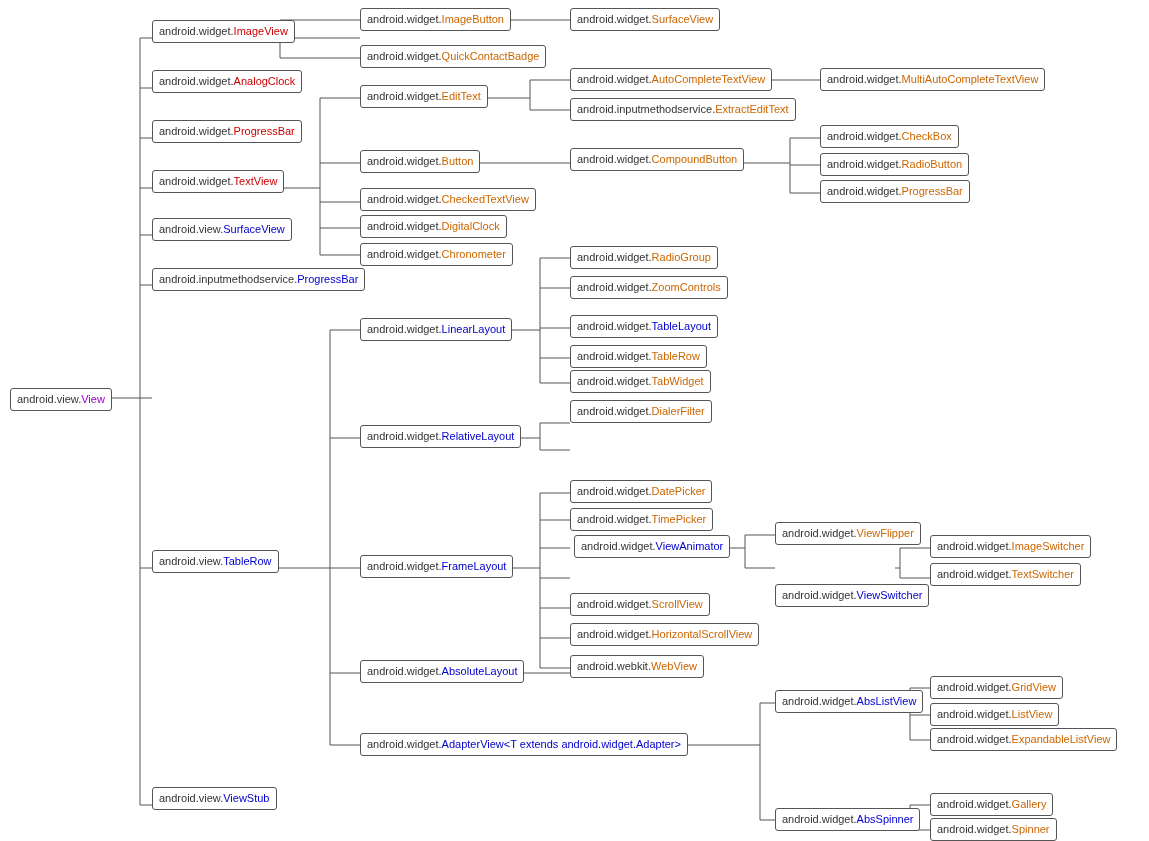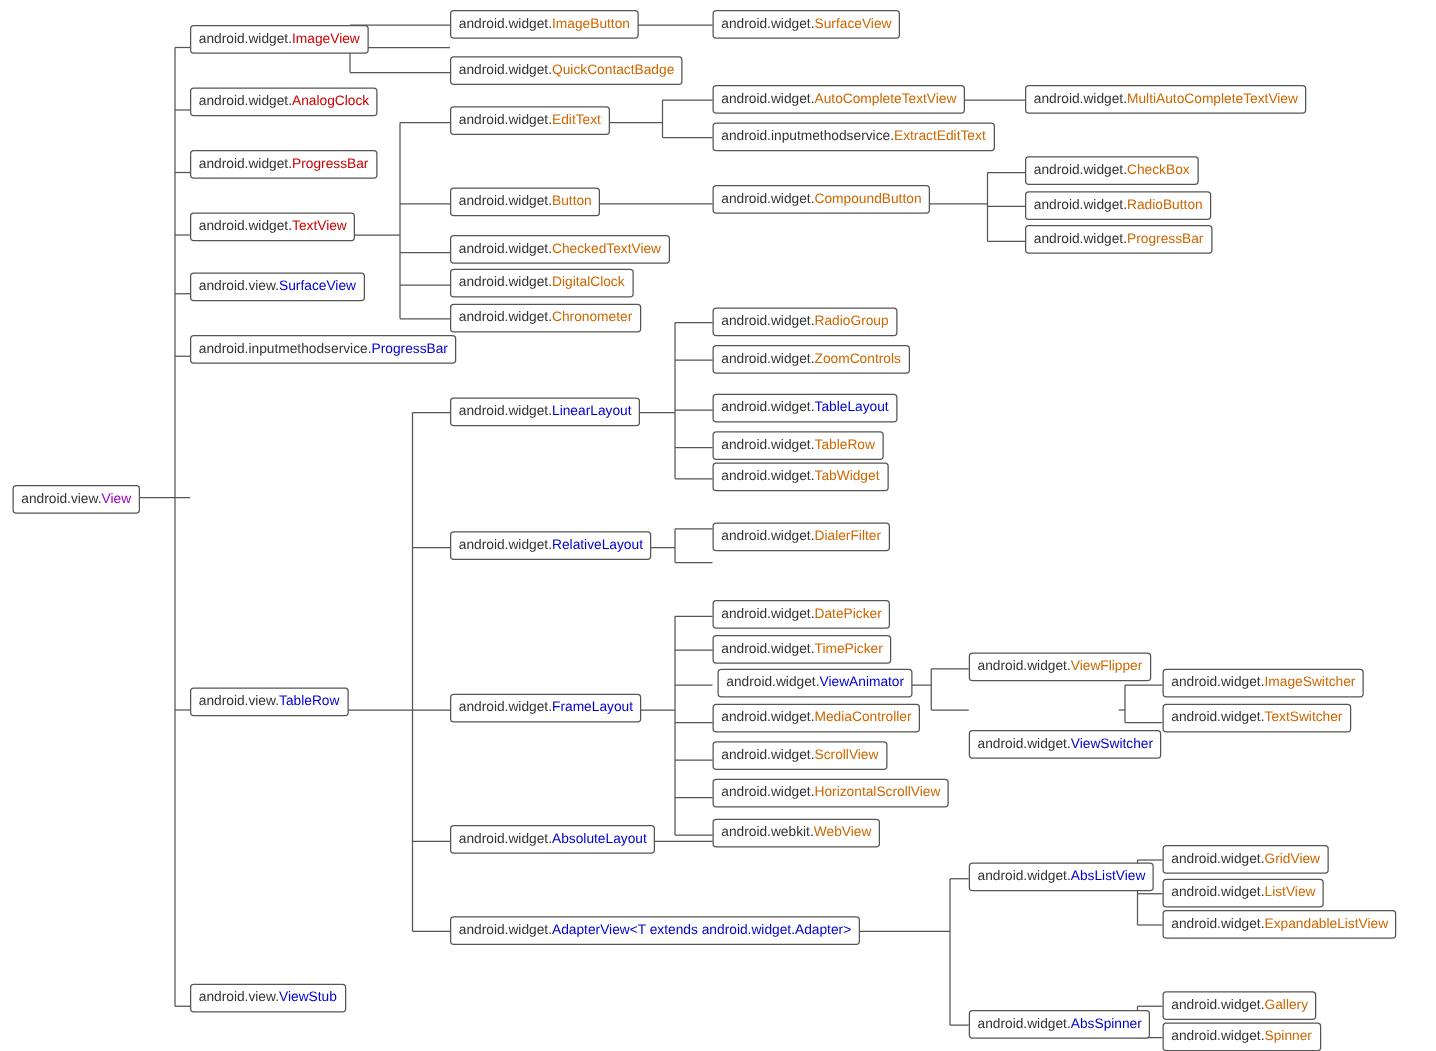--- a/index.html
+++ b/index.html
@@ -249,40 +249,37 @@
     <span class="pkg">android.widget.</span><span class="cls-orange">TableRow</span>
   </div>
   <div class="node" style="left:570px;top:370px">
     <span class="pkg">android.widget.</span><span class="cls-orange">TabWidget</span>
   </div>
 
   <div class="node" style="left:360px;top:425px">
     <span class="pkg">android.widget.</span><span class="cls-blue">RelativeLayout</span>
   </div>
 
-  <div class="node" style="left:570px;top:418px">
+  <div class="node" style="left:570px;top:400px">
     <span class="pkg">android.widget.</span><span class="cls-orange">DialerFilter</span>
   </div>
 
   <div class="node" style="left:360px;top:555px">
     <span class="pkg">android.widget.</span><span class="cls-blue">FrameLayout</span>
   </div>
 
   <div class="node" style="left:570px;top:480px">
     <span class="pkg">android.widget.</span><span class="cls-orange">DatePicker</span>
   </div>
   <div class="node" style="left:570px;top:508px">
     <span class="pkg">android.widget.</span><span class="cls-orange">TimePicker</span>
   </div>
   <div class="node" style="left:574px;top:535px">
     <span class="pkg">android.widget.</span><span class="cls-blue">ViewAnimator</span>
   </div>
-  <div class="node" style="left:570px;top:563px">
-    <span class="pkg">android.widget.</span><span class="cls-orange">MediaController</span>
-  </div>
   <div class="node" style="left:570px;top:593px">
     <span class="pkg">android.widget.</span><span class="cls-orange">ScrollView</span>
   </div>
   <div class="node" style="left:570px;top:623px">
     <span class="pkg">android.widget.</span><span class="cls-orange">HorizontalScrollView</span>
   </div>
 
   <div class="node" style="left:775px;top:522px">
     <span class="pkg">android.widget.</span><span class="cls-orange">ViewFlipper</span>
   </div>

